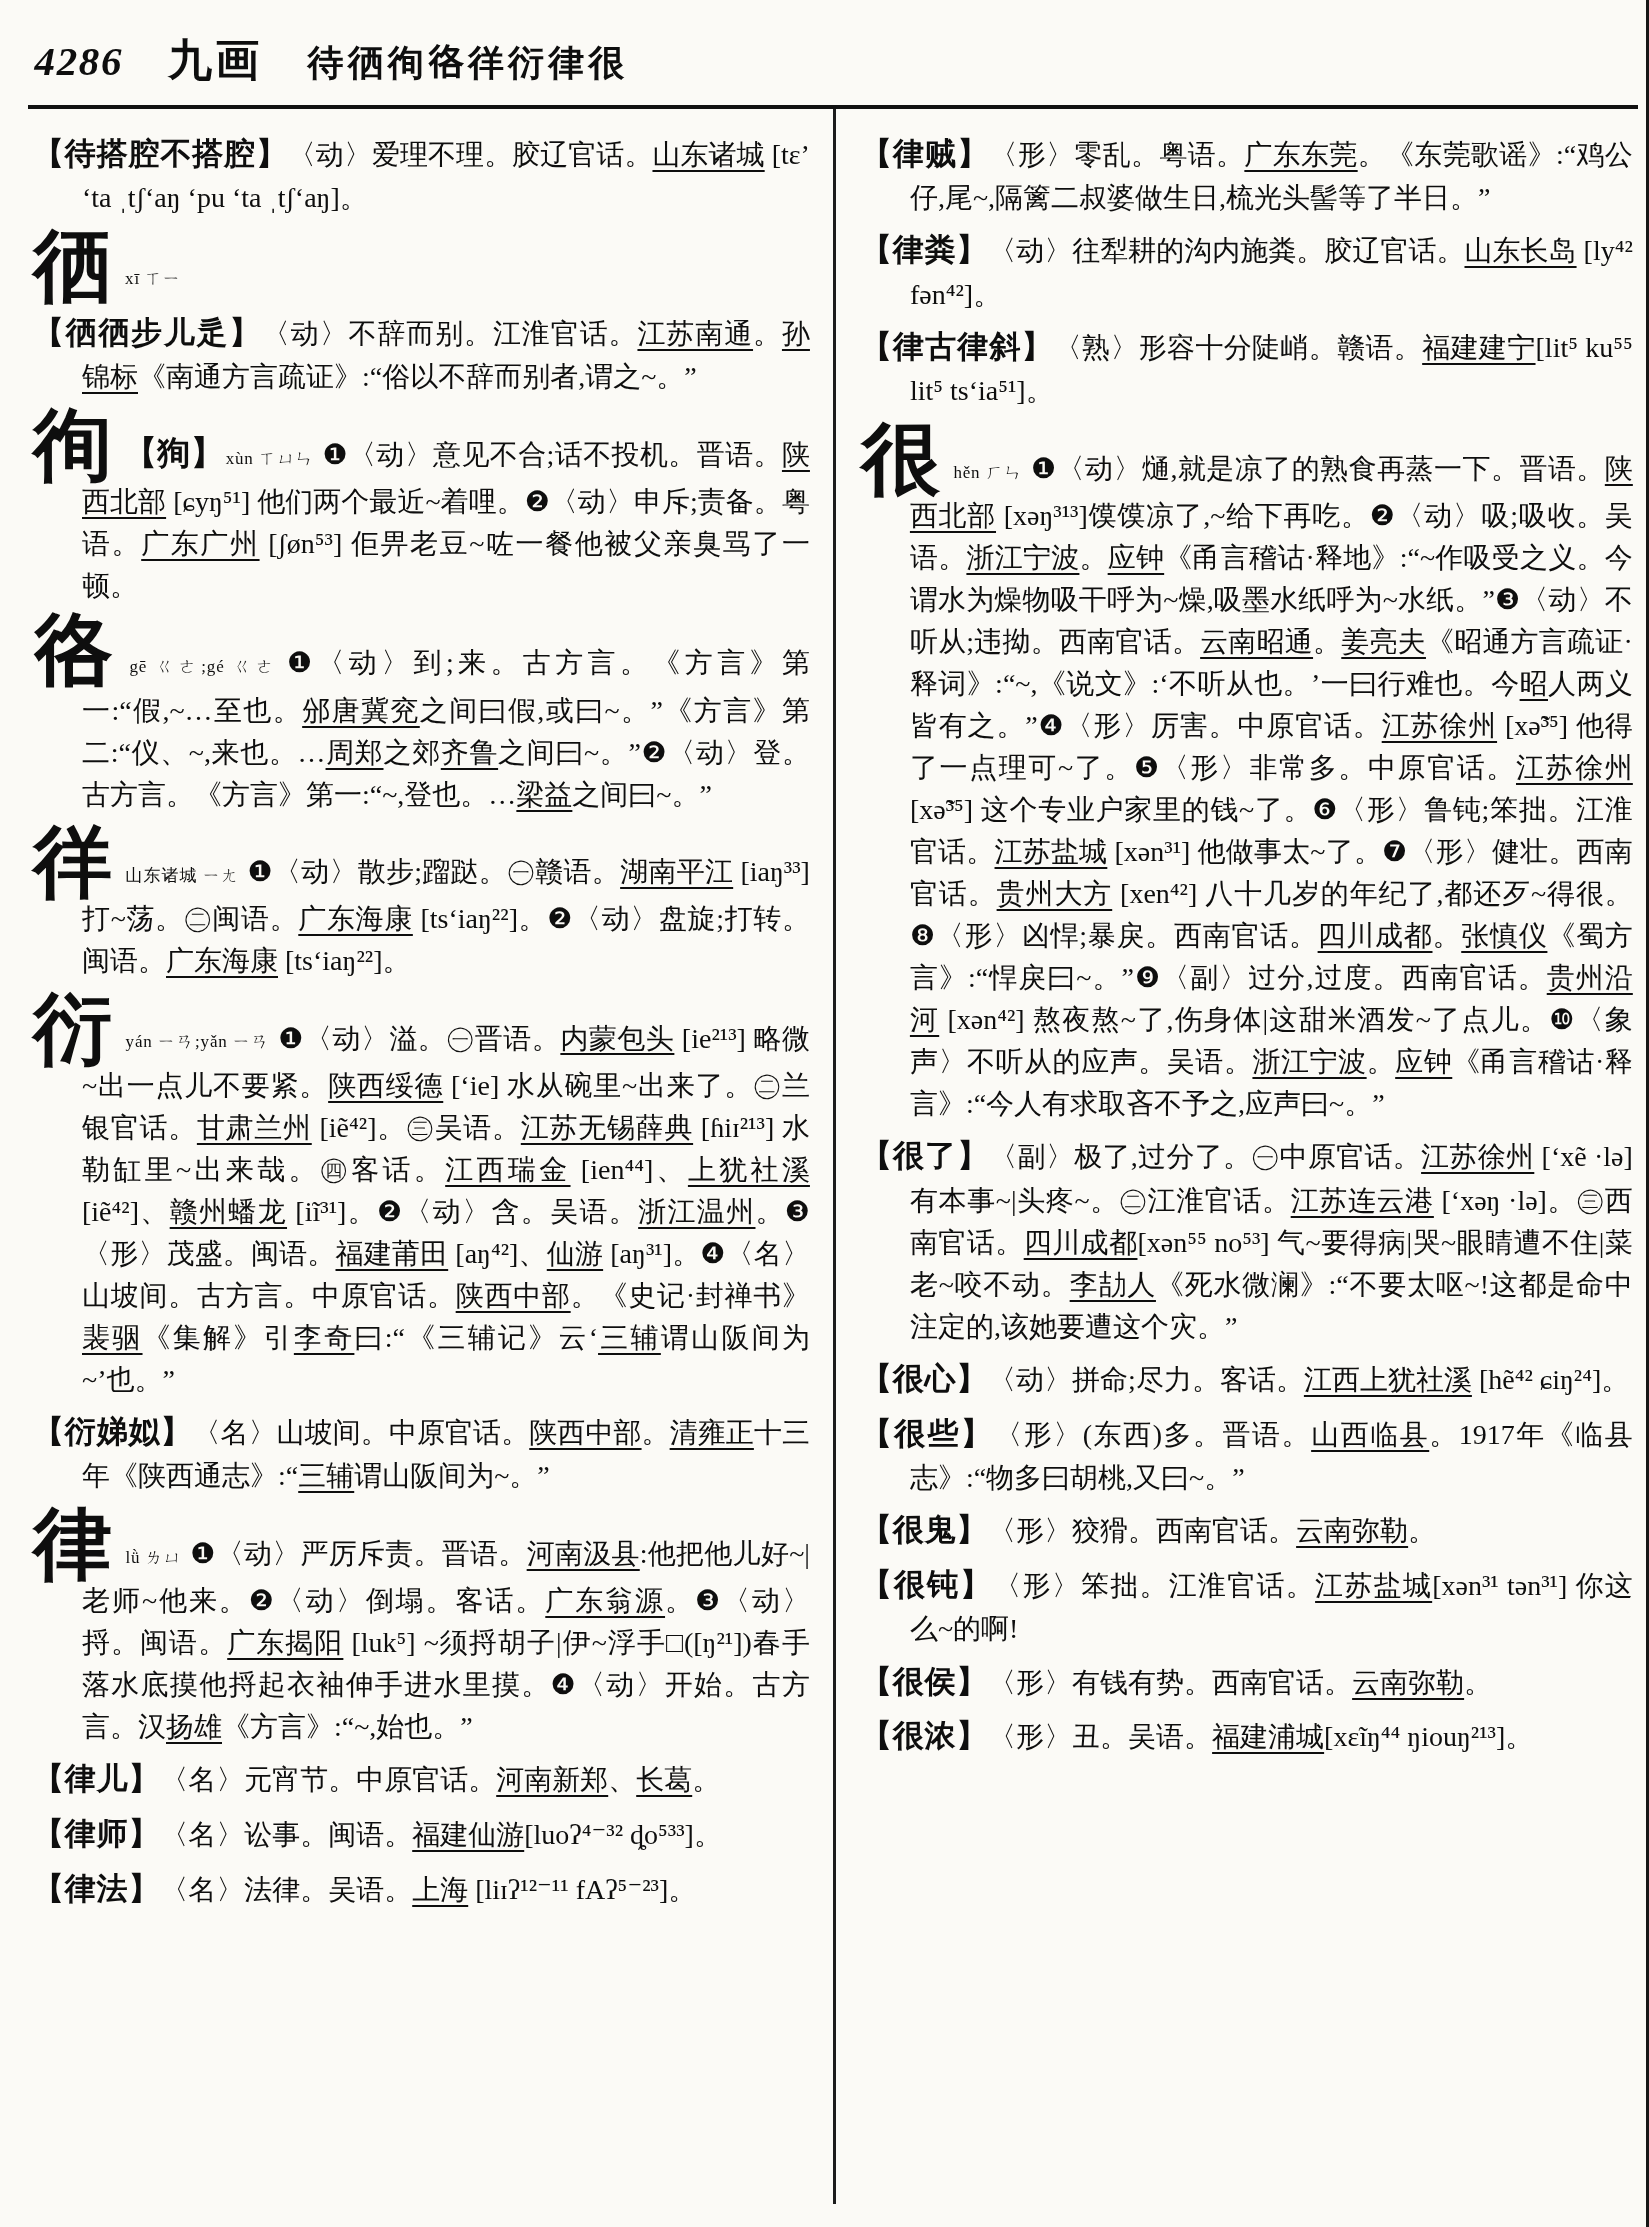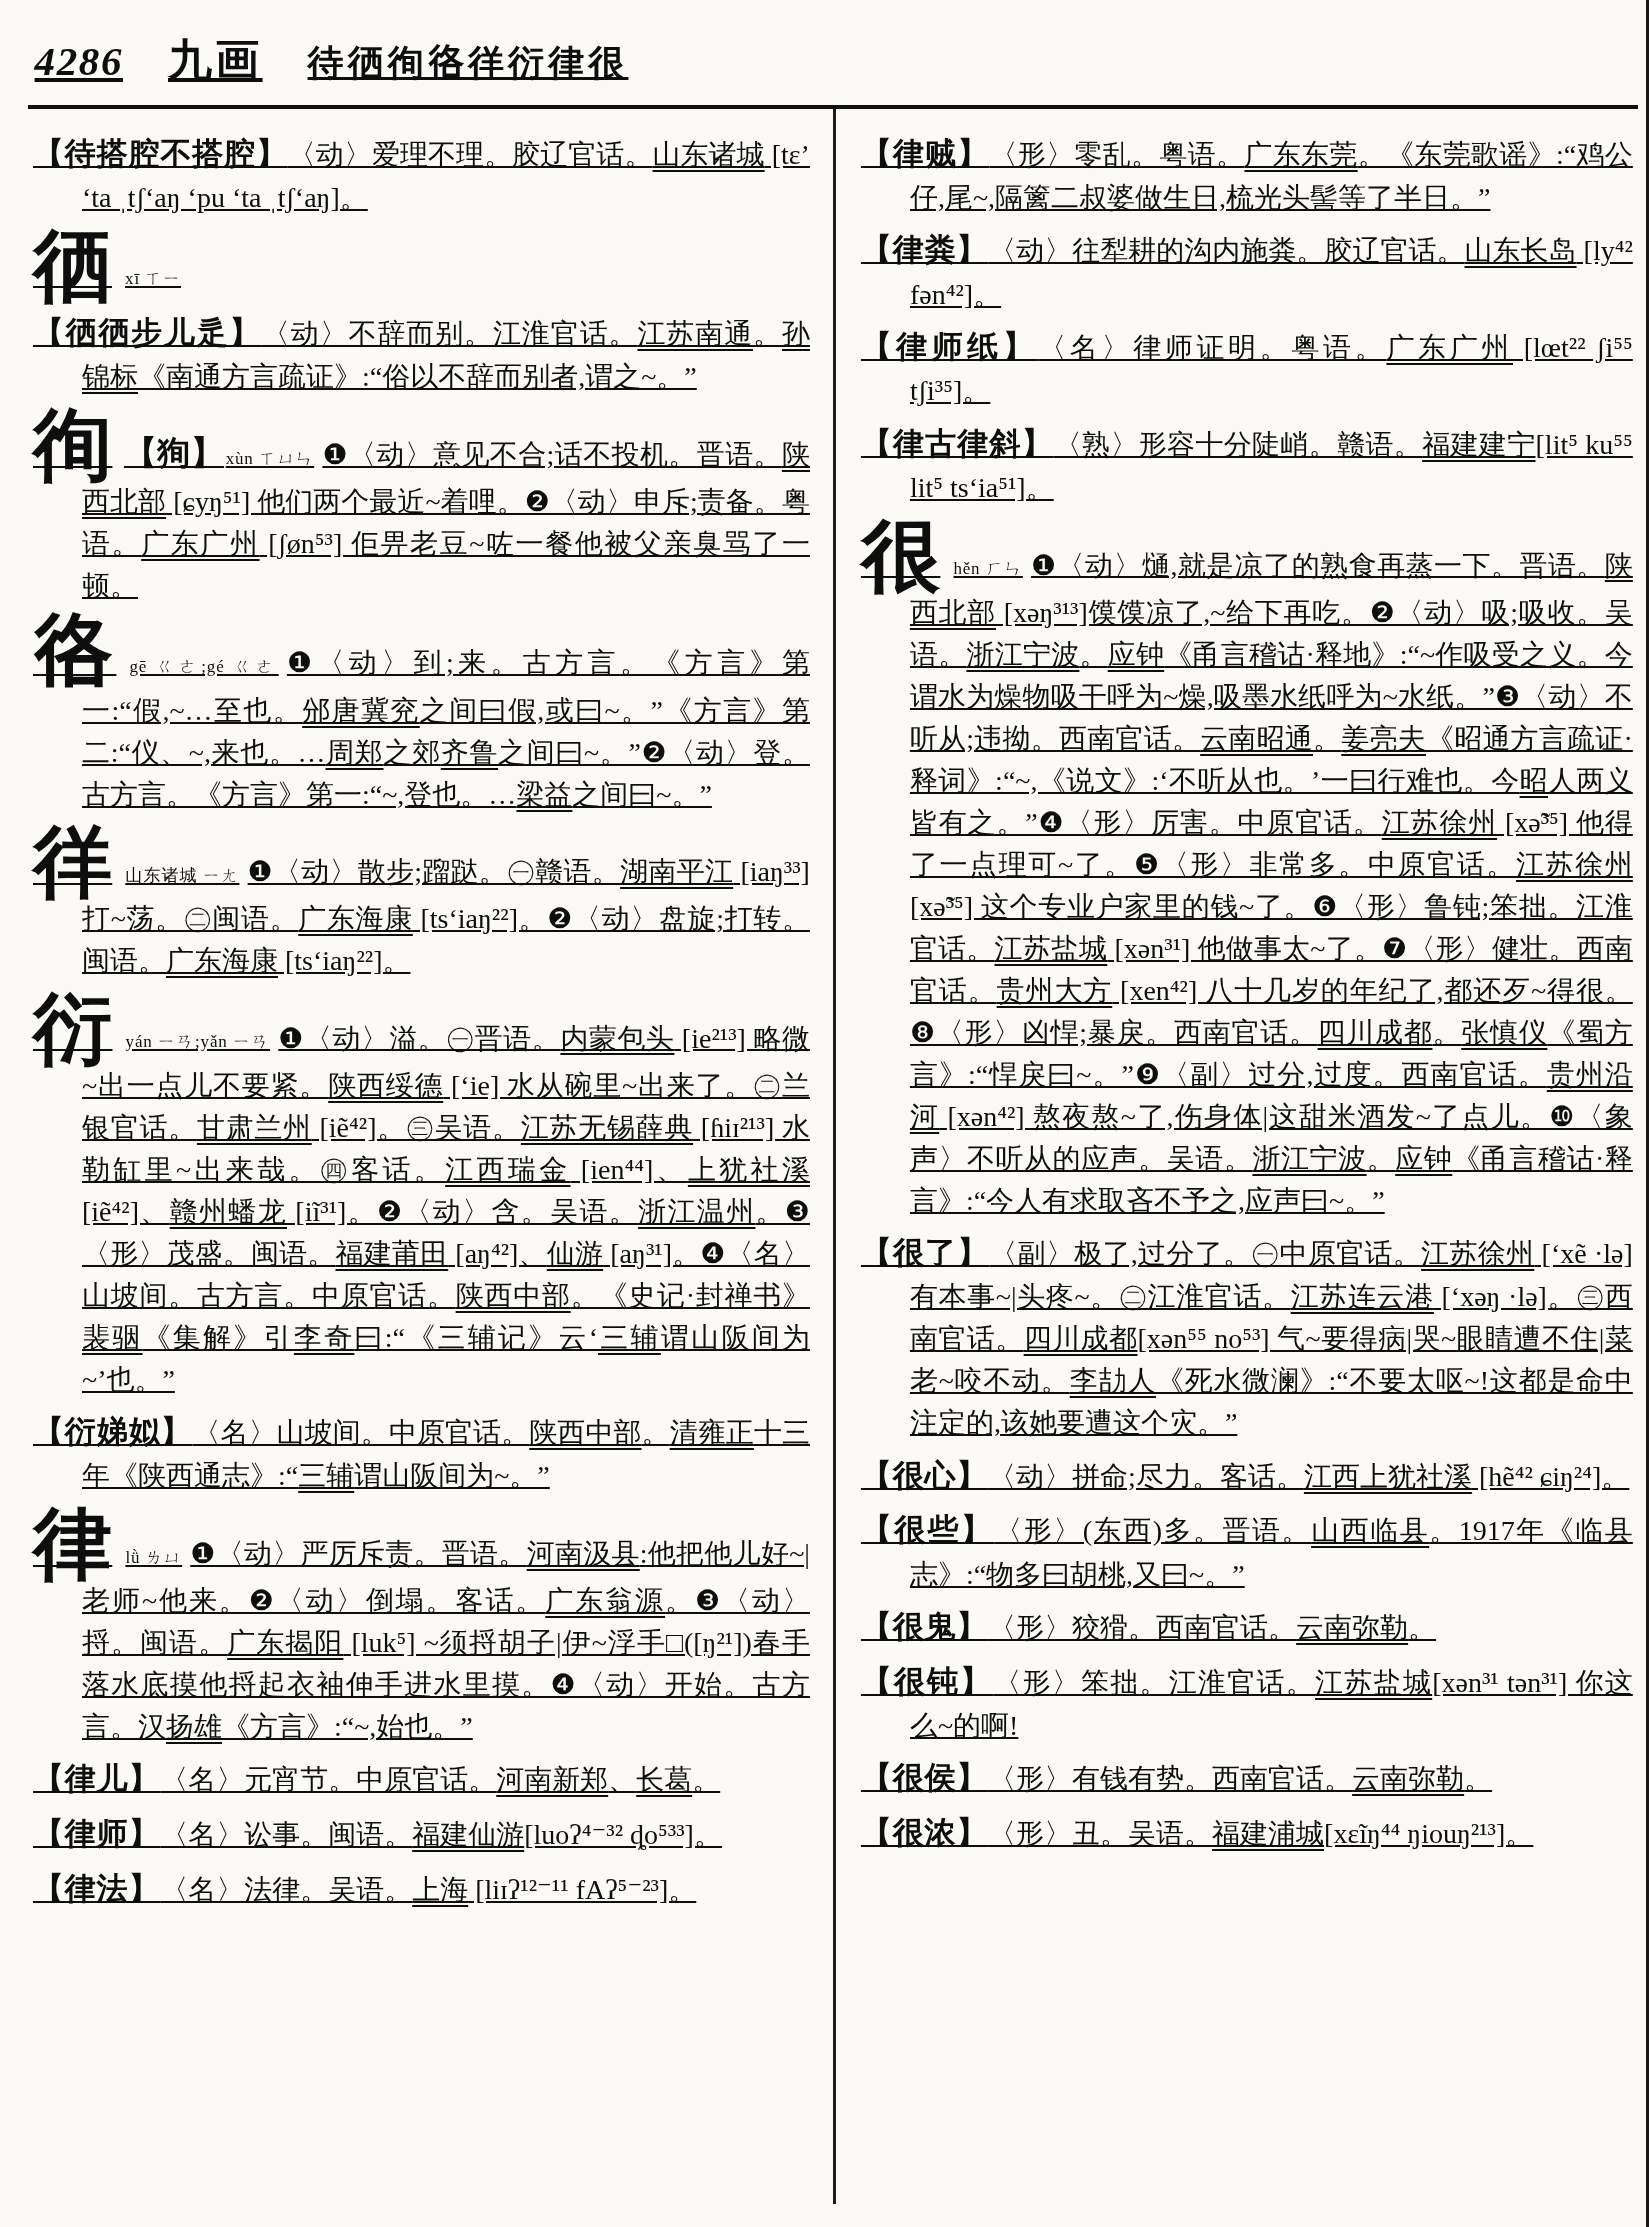--- a/index.html
+++ b/index.html
@@ -7,21 +7,20 @@
     position:relative;
     width:1650px;height:2227px;
     margin:0 auto;
     background:#fbfaf6;
     color:#0e0e0e;
     font-family:"Liberation Serif","DejaVu Serif",serif;
     box-sizing:border-box;
     padding:23px 8.2px 16.5px 28px;
     border-right:4.1px solid #161616;
     overflow:hidden;
-    text-decoration:underline;
   }
   .page-header{
     display:flex;align-items:baseline;gap:45px;
     padding:8.2px 0 15px 6.6px;
     border-bottom:4.1px solid #111;
   }
   .page-number{font-size:41px;font-weight:bold;font-style:italic;letter-spacing:1.6px;}
   .section-label{font-size:44px;font-weight:bold;letter-spacing:3.3px;}
   .section-chars{font-size:36px;font-weight:bold;letter-spacing:4.1px;}
   .columns{display:flex;height:2095px;}
@@ -66,21 +65,20 @@
         <div class="entry char-entry"><span class="bigchar">衍</span><span class="pron">yán ㄧㄢ;yǎn ㄧㄢ</span><span class="entry-body">❶〈动〉溢。㊀晋语。<u>内蒙包头</u> [ie²¹³] 略微~出一点儿不要紧。<u>陕西绥德</u> [‘ie] 水从碗里~出来了。㊁兰银官话。<u>甘肃兰州</u> [iẽ⁴²]。㊂吴语。<u>江苏无锡薛典</u> [ɦiɪ²¹³] 水勒缸里~出来哉。㊃客话。<u>江西瑞金</u> [ien⁴⁴]、<u>上犹社溪</u> [iẽ⁴²]、<u>赣州蟠龙</u> [iĩ³¹]。❷〈动〉含。吴语。<u>浙江温州</u>。❸〈形〉茂盛。闽语。<u>福建莆田</u> [aŋ⁴²]、<u>仙游</u> [aŋ³¹]。❹〈名〉山坡间。古方言。中原官话。<u>陕西中部</u>。《史记·封禅书》<u>裴骃</u>《集解》引<u>李奇</u>曰:“《三辅记》云‘<u>三辅</u>谓山阪间为~’也。”</span></div>
         <div class="entry phrase-entry"><span class="phrase-head">【衍娣姒】</span><span class="entry-body">〈名〉山坡间。中原官话。<u>陕西中部</u>。<u>清雍正</u>十三年《陕西通志》:“<u>三辅</u>谓山阪间为~。”</span></div>
         <div class="entry char-entry"><span class="bigchar">律</span><span class="pron">lǜ ㄌㄩ</span><span class="entry-body">❶〈动〉严厉斥责。晋语。<u>河南汲县</u>:他把他儿好~|老师~他来。❷〈动〉倒塌。客话。<u>广东翁源</u>。❸〈动〉捋。闽语。<u>广东揭阳</u> [luk⁵] ~须捋胡子|伊~浮手□([ŋ²¹])春手落水底摸他捋起衣袖伸手进水里摸。❹〈动〉开始。古方言。汉<u>扬雄</u>《方言》:“~,始也。”</span></div>
         <div class="entry phrase-entry"><span class="phrase-head">【律儿】</span><span class="entry-body">〈名〉元宵节。中原官话。<u>河南新郑</u>、<u>长葛</u>。</span></div>
         <div class="entry phrase-entry"><span class="phrase-head">【律师】</span><span class="entry-body">〈名〉讼事。闽语。<u>福建仙游</u>[luoʔ⁴⁻³² ȡo⁵³³]。</span></div>
         <div class="entry phrase-entry"><span class="phrase-head">【律法】</span><span class="entry-body">〈名〉法律。吴语。<u>上海</u> [liɪʔ¹²⁻¹¹ fAʔ⁵⁻²³]。</span></div>
       </div>
     <div class="col col-right" id="col-right">
         <div class="entry phrase-entry"><span class="phrase-head">【律贼】</span><span class="entry-body">〈形〉零乱。粤语。<u>广东东莞</u>。《东莞歌谣》:“鸡公仔,尾~,隔篱二叔婆做生日,梳光头髻等了半日。”</span></div>
         <div class="entry phrase-entry"><span class="phrase-head">【律粪】</span><span class="entry-body">〈动〉往犁耕的沟内施粪。胶辽官话。<u>山东长岛</u> [ly⁴² fən⁴²]。</span></div>
-        <div class="entry phrase-entry"><span class="phrase-head">【律师纸】</span><span class="entry-body">〈名〉律师证明。粤语。<u>广东广州</u> [lœt²² ʃi⁵⁵ tʃi³⁵]。</span></div>
         <div class="entry phrase-entry"><span class="phrase-head">【律古律斜】</span><span class="entry-body">〈熟〉形容十分陡峭。赣语。<u>福建建宁</u>[lit⁵ ku⁵⁵ lit⁵ ts‘ia⁵¹]。</span></div>
         <div class="entry char-entry"><span class="bigchar">很</span><span class="pron">hěn ㄏㄣ</span><span class="entry-body">❶〈动〉熥,就是凉了的熟食再蒸一下。晋语。<u>陕西北部</u> [xəŋ³¹³]馍馍凉了,~给下再吃。❷〈动〉吸;吸收。吴语。<u>浙江宁波</u>。<u>应钟</u>《甬言稽诂·释地》:“~作吸受之义。今谓水为燥物吸干呼为~燥,吸墨水纸呼为~水纸。”❸〈动〉不听从;违拗。西南官话。<u>云南昭通</u>。<u>姜亮夫</u>《昭通方言疏证·释词》:“~,《说文》:‘不听从也。’一曰行难也。今<u>昭</u>人两义皆有之。”❹〈形〉厉害。中原官话。<u>江苏徐州</u> [xə̃³⁵] 他得了一点理可~了。❺〈形〉非常多。中原官话。<u>江苏徐州</u> [xə̃³⁵] 这个专业户家里的钱~了。❻〈形〉鲁钝;笨拙。江淮官话。<u>江苏盐城</u> [xən³¹] 他做事太~了。❼〈形〉健壮。西南官话。<u>贵州大方</u> [xen⁴²] 八十几岁的年纪了,都还歹~得很。❽〈形〉凶悍;暴戾。西南官话。<u>四川成都</u>。<u>张慎仪</u>《蜀方言》:“悍戾曰~。”❾〈副〉过分,过度。西南官话。<u>贵州沿河</u> [xən⁴²] 熬夜熬~了,伤身体|这甜米酒发~了点儿。❿〈象声〉不听从的应声。吴语。<u>浙江宁波</u>。<u>应钟</u>《甬言稽诂·释言》:“今人有求取吝不予之,应声曰~。”</span></div>
         <div class="entry phrase-entry"><span class="phrase-head">【很了】</span><span class="entry-body">〈副〉极了,过分了。㊀中原官话。<u>江苏徐州</u> [‘xẽ ·lə] 有本事~|头疼~。㊁江淮官话。<u>江苏连云港</u> [‘xəŋ ·lə]。㊂西南官话。<u>四川成都</u>[xən⁵⁵ no⁵³] 气~要得病|哭~眼睛遭不住|菜老~咬不动。<u>李劼人</u>《死水微澜》:“不要太呕~!这都是命中注定的,该她要遭这个灾。”</span></div>
         <div class="entry phrase-entry"><span class="phrase-head">【很心】</span><span class="entry-body">〈动〉拼命;尽力。客话。<u>江西上犹社溪</u> [hẽ⁴² ɕiŋ²⁴]。</span></div>
         <div class="entry phrase-entry"><span class="phrase-head">【很些】</span><span class="entry-body">〈形〉(东西)多。晋语。<u>山西临县</u>。1917年《临县志》:“物多曰胡桃,又曰~。”</span></div>
         <div class="entry phrase-entry"><span class="phrase-head">【很鬼】</span><span class="entry-body">〈形〉狡猾。西南官话。<u>云南弥勒</u>。</span></div>
         <div class="entry phrase-entry"><span class="phrase-head">【很钝】</span><span class="entry-body">〈形〉笨拙。江淮官话。<u>江苏盐城</u>[xən³¹ tən³¹] 你这么~的啊!</span></div>
         <div class="entry phrase-entry"><span class="phrase-head">【很侯】</span><span class="entry-body">〈形〉有钱有势。西南官话。<u>云南弥勒</u>。</span></div>
         <div class="entry phrase-entry"><span class="phrase-head">【很浓】</span><span class="entry-body">〈形〉丑。吴语。<u>福建浦城</u>[xɛĩŋ⁴⁴ ŋiouŋ²¹³]。</span></div>
       </div>

